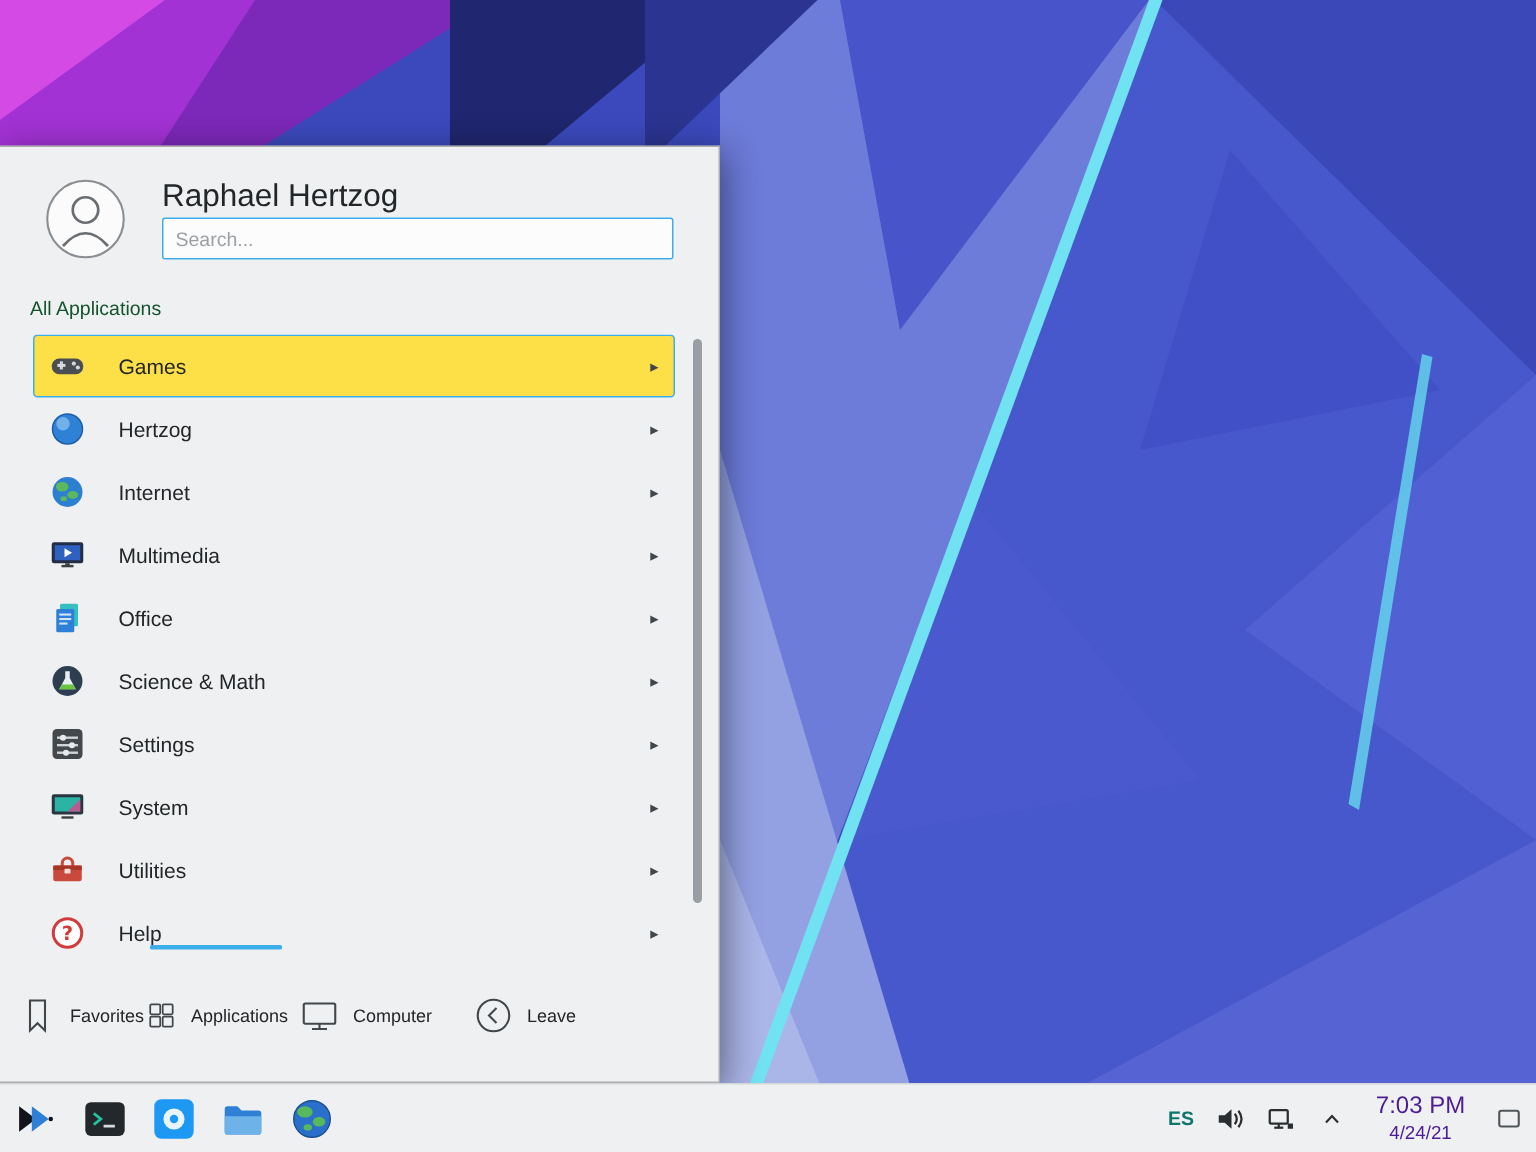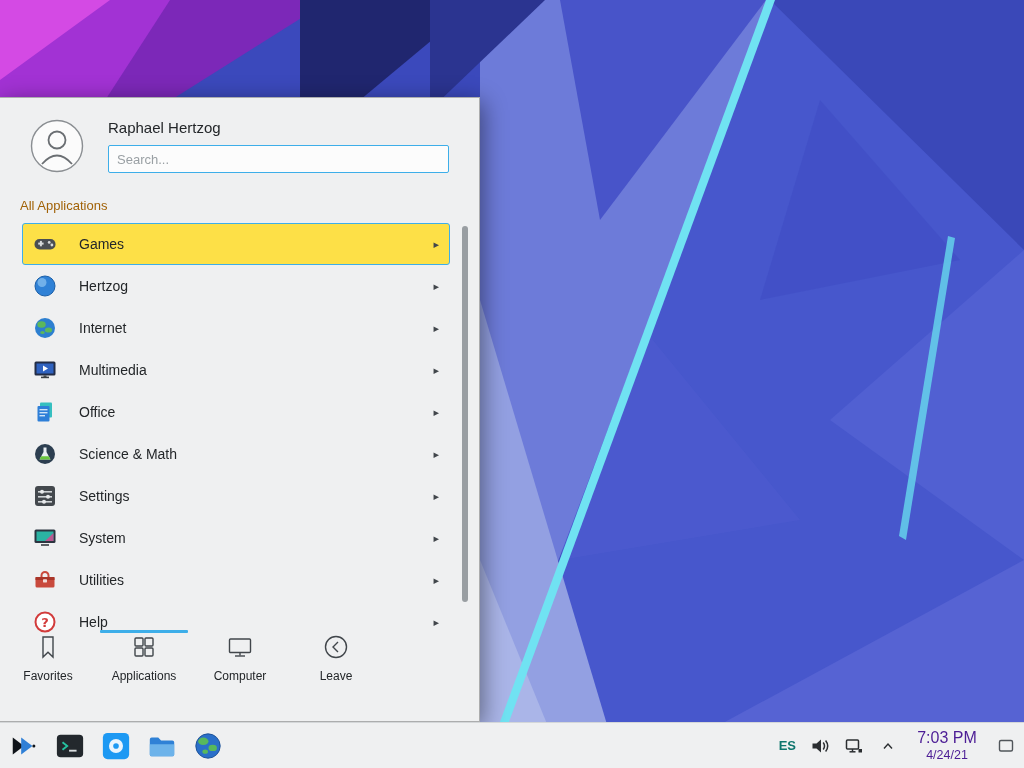--- a/index.html
+++ b/index.html
@@ -10,44 +10,44 @@
   .wallpaper { position:absolute; left:0; top:0; width:1024px; height:768px; display:block; }
 
   
   .launcher {
     position:absolute; left:0; top:97px; width:480px; height:625px;
     background:#eff0f1; border:1px solid rgba(0,0,0,.28); border-left:none;
     box-shadow:3px 5px 22px rgba(0,0,0,.45);
   }
   .header { position:relative; height:88px; }
   .avatar { position:absolute; left:30px; top:21px; width:54px; height:54px; }
-  .user-name { position:absolute; left:108px; top:21px; font-size:15px; color:#232629; }
+  .user-name { position:absolute; left:108px; top:21px; font-size:21px; color:#232629; }
   .search {
     position:absolute; left:108px; top:47px; width:341px; height:28px;
     border:1px solid #3daee9; border-radius:2px; background:#fcfcfc;
     font-size:13px; color:#a21caf; padding:0 8px; outline:none;
     font-family:"Liberation Sans", sans-serif;
   }
   .search::placeholder { color:#9aa0a4; }
 
-  .section-label { position:absolute; left:20px; top:100px; font-size:13px; color:#a16207; }
+  .section-label { position:absolute; left:20px; top:100px; font-size:13px; color:#14532d; }
 
   .cat-list { position:absolute; left:0; top:125px; width:480px; height:410px; overflow:hidden; padding:0 30px 0 22px; }
   .cat { display:flex; align-items:center; height:42px; padding:0 10px 0 10px; border:1px solid transparent; border-radius:3px; cursor:default; }
   .cat.selected { background:#fde047; border-color:#3daee9; }
   .cicon { width:24px; height:24px; margin-right:22px; flex:0 0 auto; display:flex; }
   .clabel { font-size:14px; color:#232629; }
   .arrow { margin-left:auto; font-size:11px; color:#41464b; }
 
   .scrollbar { position:absolute; right:11px; top:128px; width:6px; height:376px; background:#999ea2; border-radius:3px; }
 
   .tab-indicator { position:absolute; left:100px; top:532px; width:88px; height:3px; background:#3daee9; border-radius:1px; }
 
   .tabbar { position:absolute; left:0; bottom:0; width:480px; height:90px; display:flex; }
-  .tab { width:96px; display:flex; flex-direction:column; align-items:center; justify-content:flex-start; gap:8px; padding-top:2px; }
+  .tab { width:96px; display:flex; flex-direction:row; align-items:center; justify-content:flex-end; gap:8px; padding-top:2px; }
   .tlabel { font-size:12px; color:#232629; }
 
   
   .taskbar {
     position:absolute; left:0; bottom:0; width:1024px; height:46px;
     background:#eff0f1; border-top:1px solid #d4d7d9;
     display:flex; align-items:center;
   }
   .tb-left { display:flex; align-items:center; gap:14px; padding-left:8px; }
   .tb-icon { width:32px; height:32px; display:flex; align-items:center; justify-content:center; }

